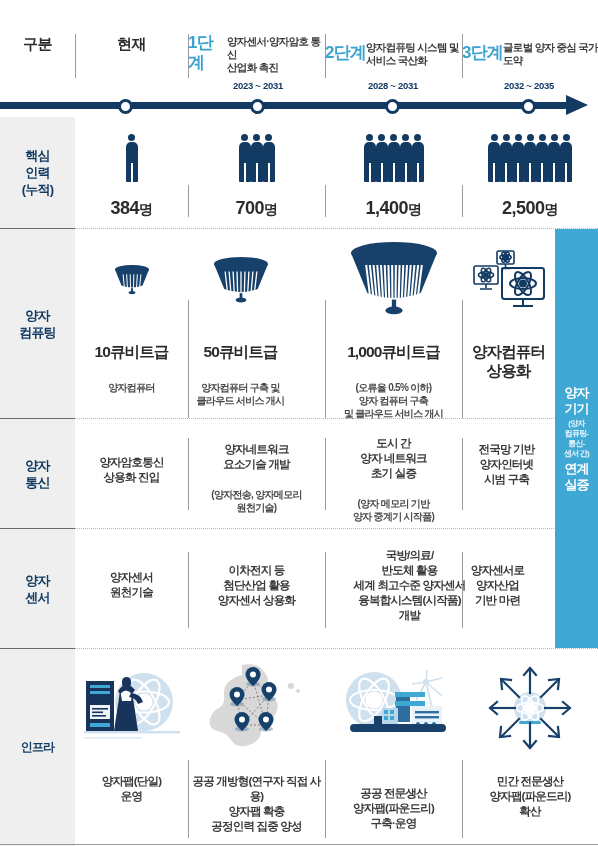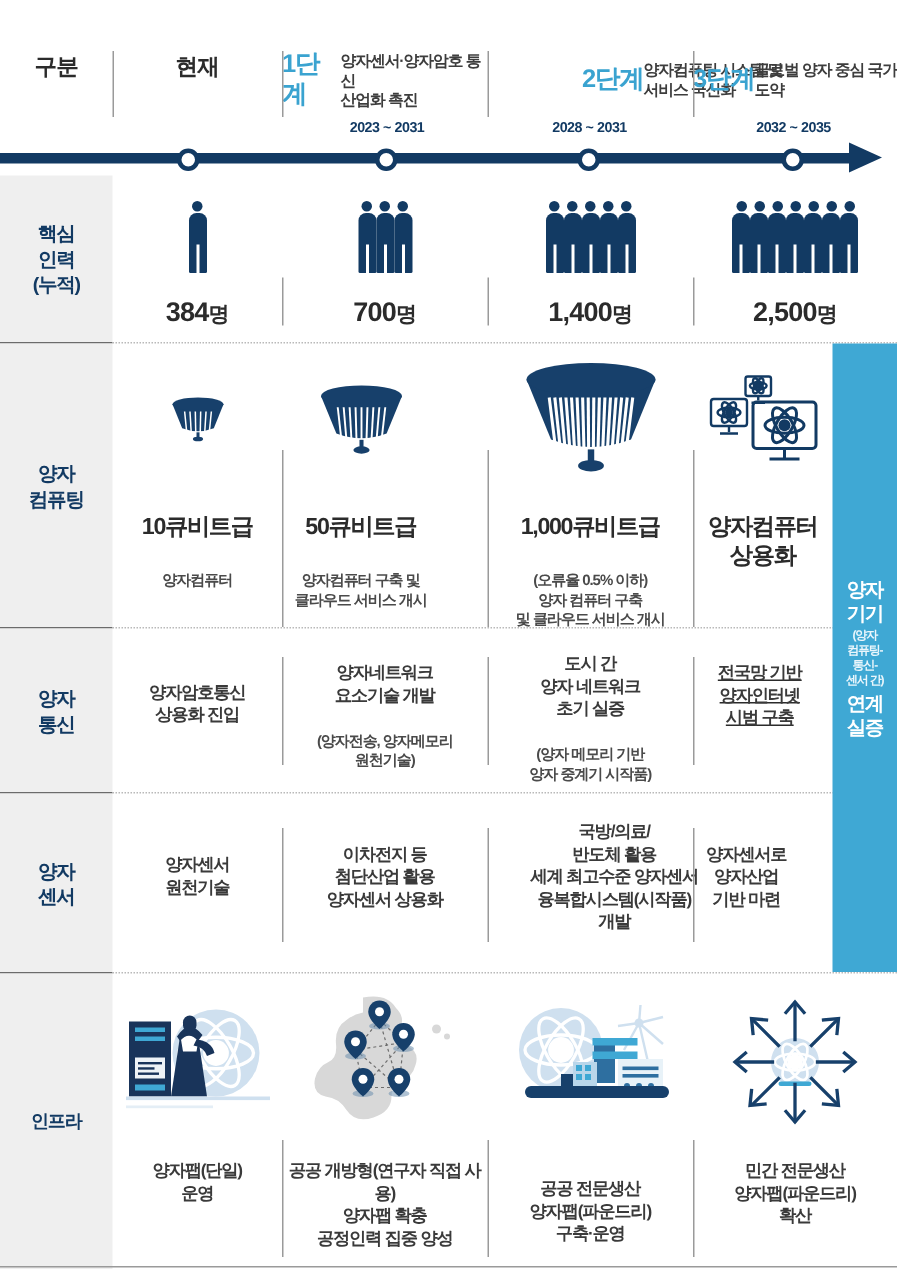--- a/index.html
+++ b/index.html
@@ -106,21 +106,21 @@
 
     <div class="hdr-cell ctr" style="left:75px;width:113px;">
       <span class="hdr-now">현재</span>
     </div>
 
     <div class="hdr-cell stage-box" style="left:188px;width:137px;">
       <div class="stage-title">1단계</div>
       <div class="stage-desc multiline">양자센서·양자암호 통신<br>산업화 촉진</div>
     </div>
 
-    <div class="hdr-cell stage-box" style="left:342px;width:137px;padding-left:46px;">
+    <div class="hdr-cell stage-box" style="left:325px;width:137px;">
       <div class="stage-title">2단계</div>
       <div class="stage-desc multiline">양자컴퓨팅 시스템 및<br>서비스 국산화</div>
     </div>
 
     <div class="hdr-cell stage-box" style="left:462px;width:136px;">
       <div class="stage-title">3단계</div>
       <div class="stage-desc multiline">글로벌 양자 중심 국가<br>도약</div>
     </div>
 
     <div class="col-div" style="left:75px;top:34px;height:44px;"></div>
@@ -358,21 +358,21 @@
     <div class="cell-mid multiline">양자암호통신<br>상용화 진입</div>
   </div>
   <div class="cell" style="left:188px;top:442px;width:137px;">
     <div class="cell-mid multiline">양자네트워크<br>요소기술 개발</div>
     <div class="cell-sm multiline">(양자전송, 양자메모리<br>원천기술)</div>
   </div>
   <div class="cell" style="left:325px;top:436px;width:137px;">
     <div class="cell-mid multiline">도시 간<br>양자 네트워크<br>초기 실증</div>
     <div class="cell-sm multiline">(양자 메모리 기반<br>양자 중계기 시작품)</div>
   </div>
-  <div class="cell" style="left:460px;top:442px;width:93px;text-decoration:underline;">
+  <div class="cell" style="left:460px;top:442px;width:93px;">
     <div class="cell-mid multiline">전국망 기반<br>양자인터넷<br>시범 구축</div>
   </div>
 
   <div class="col-div" style="left:188px;top:438px;height:72px;"></div>
   <div class="col-div" style="left:325px;top:438px;height:72px;"></div>
   <div class="col-div" style="left:462px;top:438px;height:72px;"></div>
 
   <div class="row-line" style="top:528px;width:75px;"></div>
   <div class="row-dot" style="top:528px;left:75px;width:523px;"></div>
 

